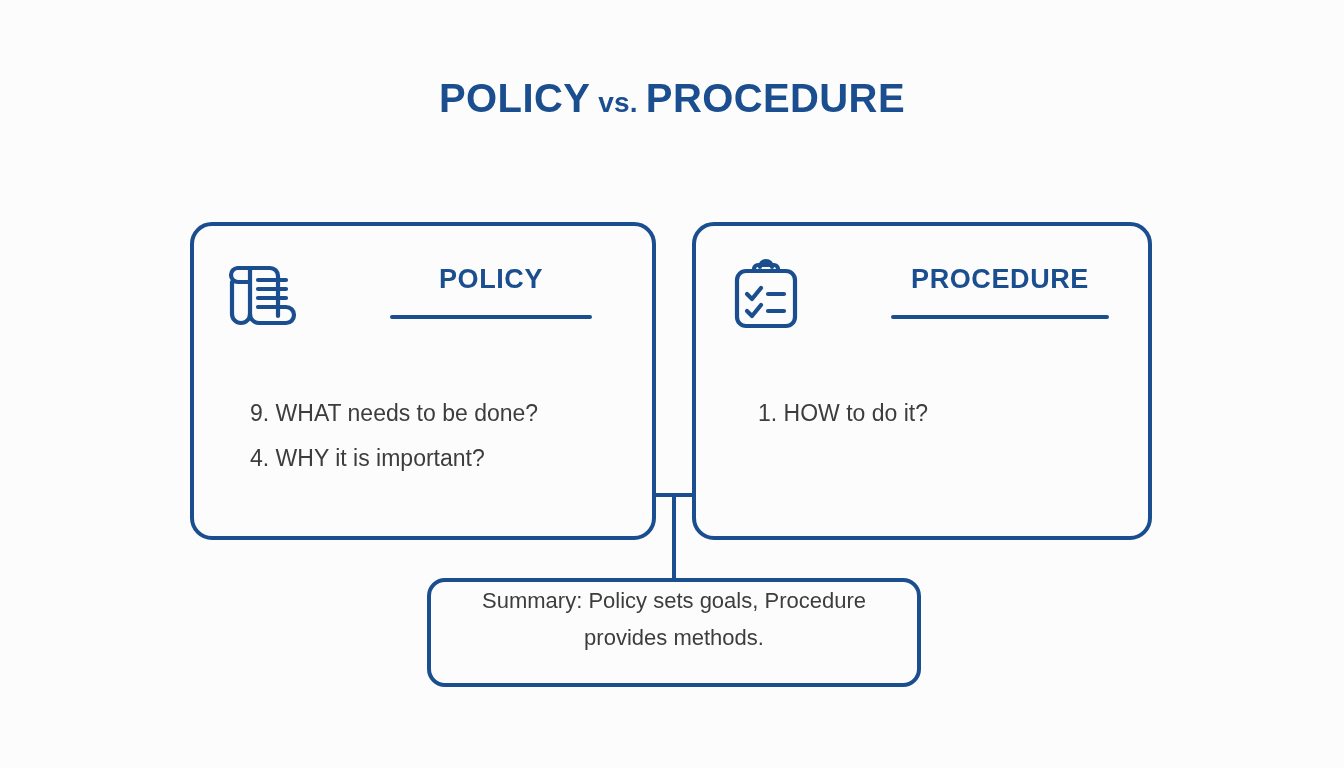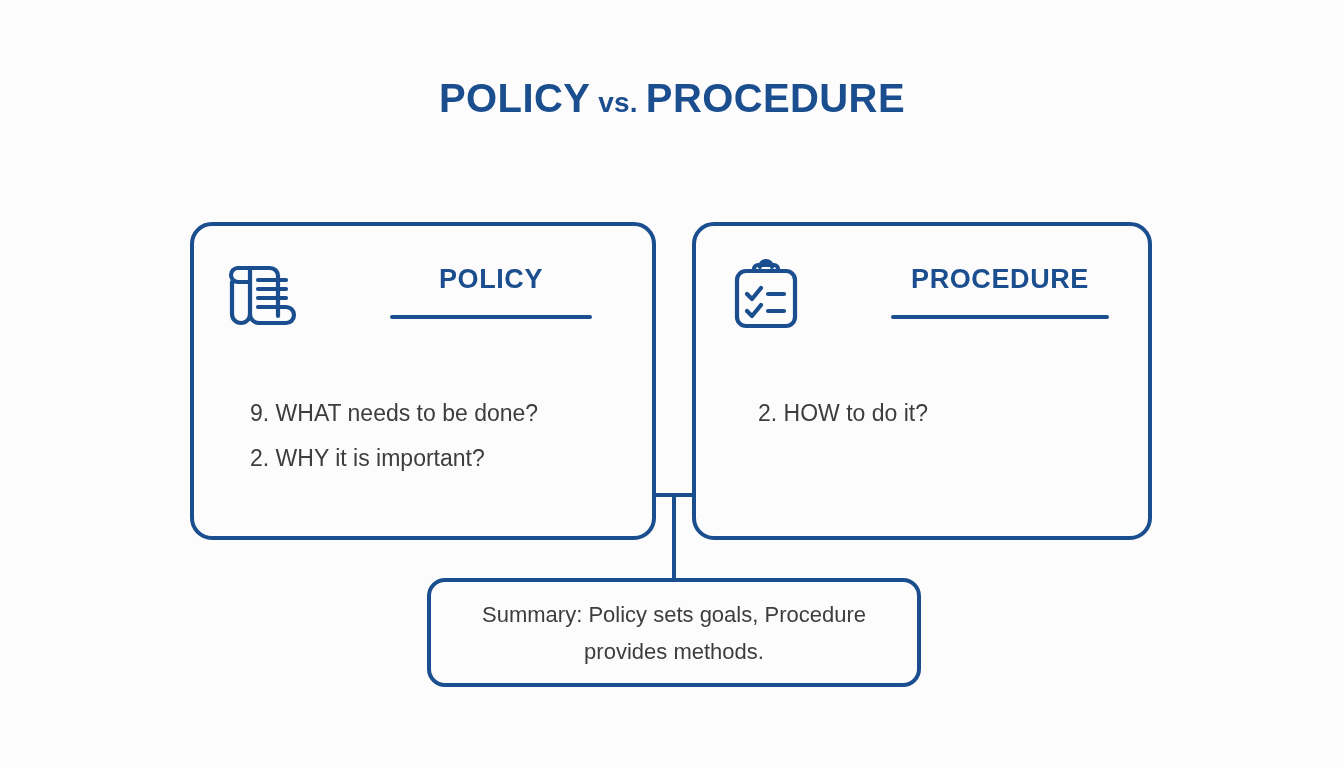--- a/index.html
+++ b/index.html
@@ -138,21 +138,21 @@
     position: absolute;
     left: 427px;
     top: 578px;
     width: 494px;
     height: 109px;
     box-sizing: border-box;
     border: 4px solid #1b4e8e;
     border-radius: 18px;
     background: #fcfcfd;
     display: flex;
-    align-items: center;
+    align-items: flex-start;
     justify-content: center;
     text-align: center;
   }
   #summary-text {
     color: #3d3d3d;
     font-size: 22px;
     line-height: 37px;
     padding: 0 22px;
   }
 </style>
@@ -185,21 +185,21 @@
       </div>
 
       <div class="card-title-wrap" id="policy-title-wrap">
         <div class="card-title">POLICY</div>
         <div class="card-underline" id="policy-underline"></div>
       </div>
     </div>
 
     <div class="card-list" id="policy-list">
       <div class="list-item">9. WHAT needs to be done?</div>
-      <div class="list-item">2. WHY it is important?</div>
+      <div class="list-item">4. WHY it is important?</div>
     </div>
   </div>
 
   <div class="card" id="card-procedure">
     <div class="card-head">
 
       <div class="card-icon">
         <svg viewBox="0 0 80 80" width="80" height="80" fill="none" stroke="#1b4e8e" stroke-width="4.2" stroke-linecap="round" stroke-linejoin="round">
 
           <rect x="11" y="15" width="58" height="55" rx="9"></rect>
@@ -215,21 +215,21 @@
         </svg>
       </div>
 
       <div class="card-title-wrap" id="procedure-title-wrap">
         <div class="card-title">PROCEDURE</div>
         <div class="card-underline" id="procedure-underline"></div>
       </div>
     </div>
 
     <div class="card-list" id="procedure-list">
-      <div class="list-item">2. HOW to do it?</div>
+      <div class="list-item">1. HOW to do it?</div>
     </div>
   </div>
 
   <div class="conn-bridge"></div>
   <div class="conn-drop"></div>
 
   <div id="summary-box">
     <div id="summary-text">Summary: Policy sets goals, Procedure provides methods.</div>
   </div>
 

